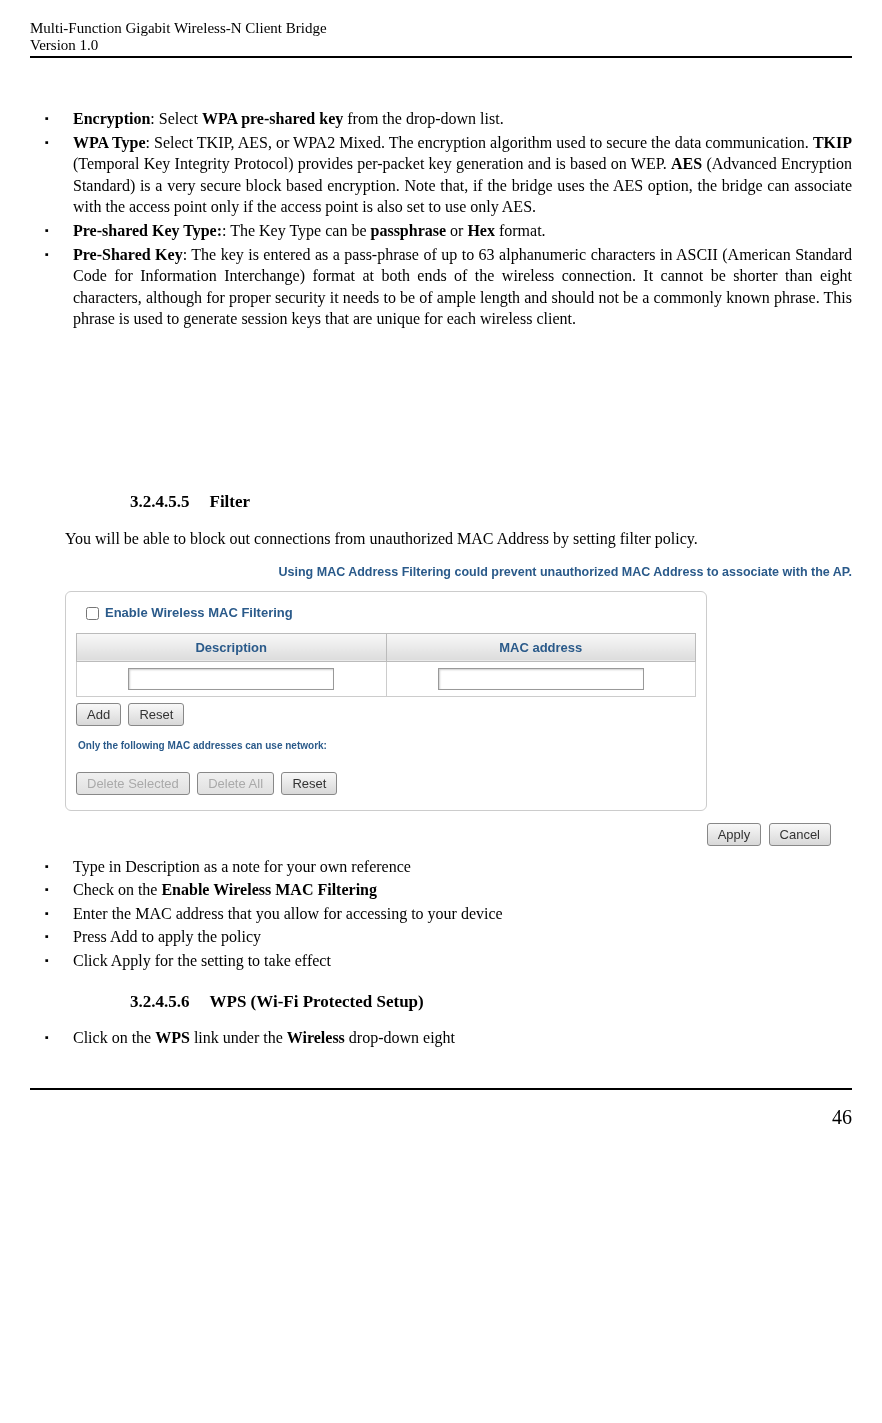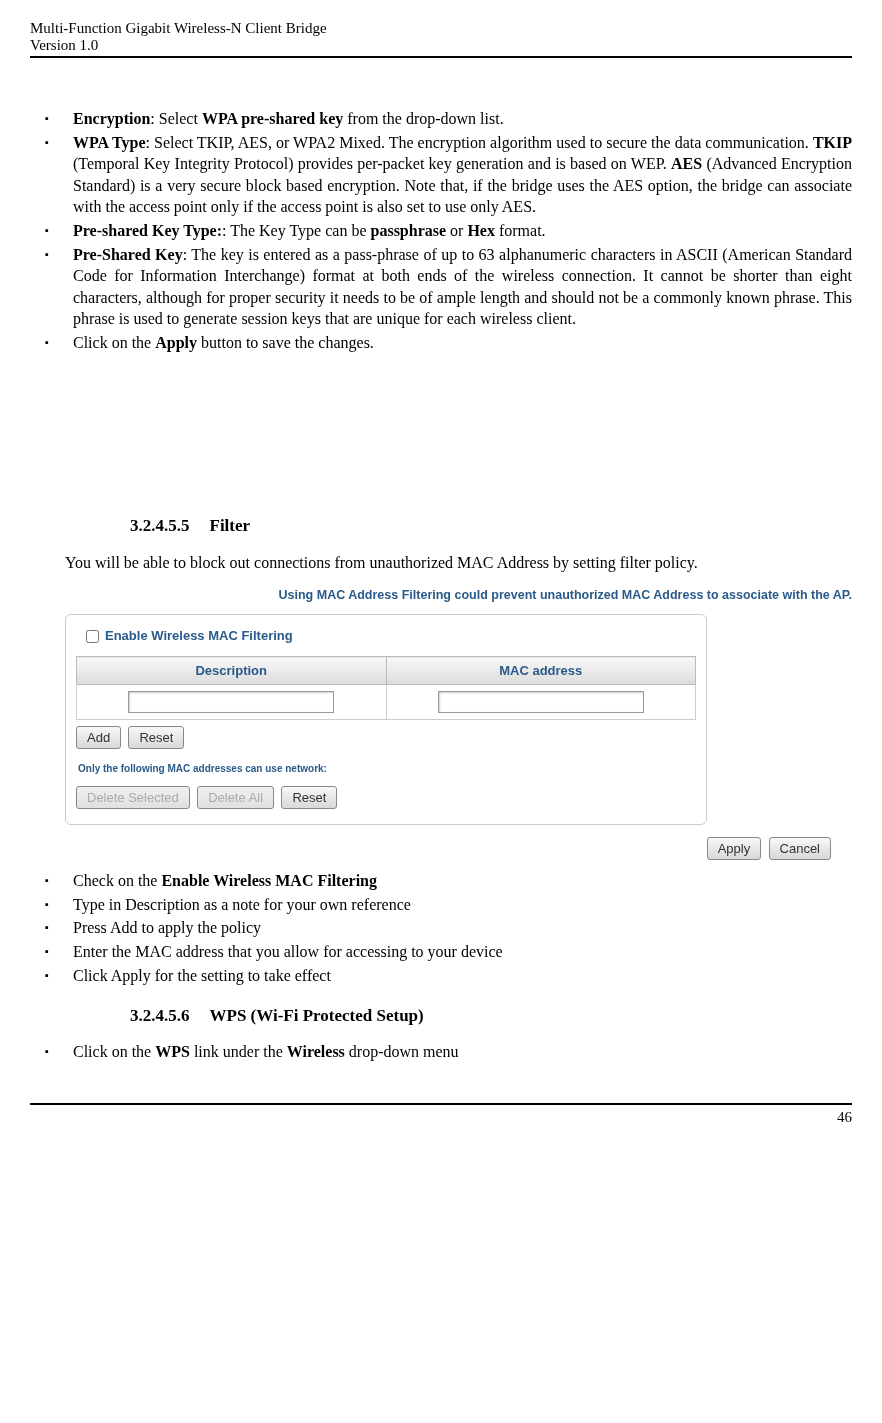--- a/index.html
+++ b/index.html
@@ -110,55 +110,55 @@
       background: linear-gradient(#f8f8f8,#d8d8d8);
       border: 1px solid #888;
       border-radius: 3px;
       color: #333;
       cursor: pointer;
       margin-right: 4px;
     }
     .btn:disabled {
       color: #aaa;
       background: linear-gradient(#f0f0f0,#e0e0e0);
+      margin-top: 9px;
     }
     .btn-row { margin-top: 6px; }
     .sub-caption {
       color: #2a5a8a;
       font-weight: bold;
       margin: 14px 0 6px 2px;
       font-size: 10px;
     }
     .apply-row {
       text-align: right;
       margin-top: 8px;
       padding-right: 4px;
     }
     .footer {
       border-top: 2px solid black;
       margin-top: 40px;
       text-align: right;
-      padding-top: 4px;
-      font-size: 15px;
+      padding-top: 16px;
+      font-size: 20px;
     }
   </style>
 </head>
 <body>
 
 <div class="header">
   <div class="header-line1">Multi-Function Gigabit Wireless-N Client Bridge</div>
   <div class="header-line2">Version 1.0</div>
 </div>
 
 <ul class="bullet-list">
   <li><span class="b">Encryption</span><span>: Select </span><span class="b">WPA pre-shared key</span><span> from the drop-down list.</span></li>
   <li><span class="b">WPA Type</span><span>: Select TKIP, AES, or WPA2 Mixed. The encryption algorithm used to secure the data communication. </span><span class="b">TKIP</span><span> (Temporal Key Integrity Protocol) provides per-packet key generation and is based on WEP. </span><span class="b">AES</span><span> (Advanced Encryption Standard) is a very secure block based encryption. Note that, if the bridge uses the AES option, the bridge can associate with the access point only if the access point is also set to use only AES.</span></li>
   <li><span class="b">Pre-shared Key Type:</span><span>: The Key Type can be </span><span class="b">passphrase</span><span> or </span><span class="b">Hex</span><span> format.</span></li>
   <li><span class="b">Pre-Shared Key</span><span>: The key is entered as a pass-phrase of up to 63 alphanumeric characters in ASCII (American Standard Code for Information Interchange) format at both ends of the wireless connection. It cannot be shorter than eight characters, although for proper security it needs to be of ample length and should not be a commonly known phrase. This phrase is used to generate session keys that are unique for each wireless client.</span></li>
-  <li><span>Click on the </span><span class="b">Apply</span><span> button to save the changes.</span></li>
 </ul>
 
 <div style="height:120px"></div>
 
 <div class="section-heading">
   <span class="num">3.2.4.5.5</span><span>Filter</span>
 </div>
 
 <p class="para">You will be able to block out connections from unauthorized MAC Address by setting filter policy.</p>
 
@@ -194,30 +194,30 @@
     </div>
   </div>
 
   <div class="apply-row" style="width:770px">
     <button class="btn">Apply</button>
     <button class="btn">Cancel</button>
   </div>
 </div>
 
 <ul class="bullet-list">
+  <li>Type in Description as a note for your own reference</li>
   <li><span>Check on the </span><span class="b">Enable Wireless MAC Filtering</span></li>
-  <li>Type in Description as a note for your own reference</li>
+  <li>Enter the MAC address that you allow for accessing to your device</li>
   <li>Press Add to apply the policy</li>
-  <li>Enter the MAC address that you allow for accessing to your device</li>
   <li>Click Apply for the setting to take effect</li>
 </ul>
 
 <div class="section-heading" style="margin-top:20px">
   <span class="num">3.2.4.5.6</span><span>WPS (Wi-Fi Protected Setup)</span>
 </div>
 
 <ul class="bullet-list">
-  <li><span>Click on the </span><span class="b">WPS</span><span> link under the </span><span class="b">Wireless</span><span> drop-down menu</span></li>
+  <li><span>Click on the </span><span class="b">WPS</span><span> link under the </span><span class="b">Wireless</span><span> drop-down eight</span></li>
 </ul>
 
 <div class="footer">
   <span>46</span>
 </div>
 
 </body></html>

